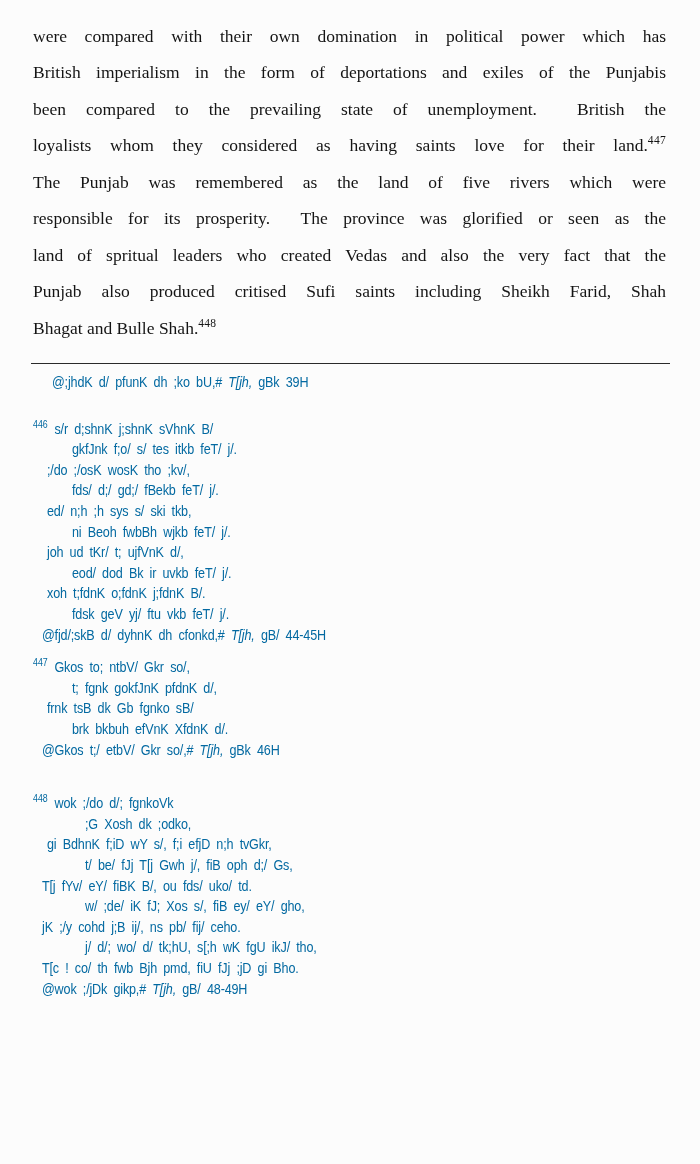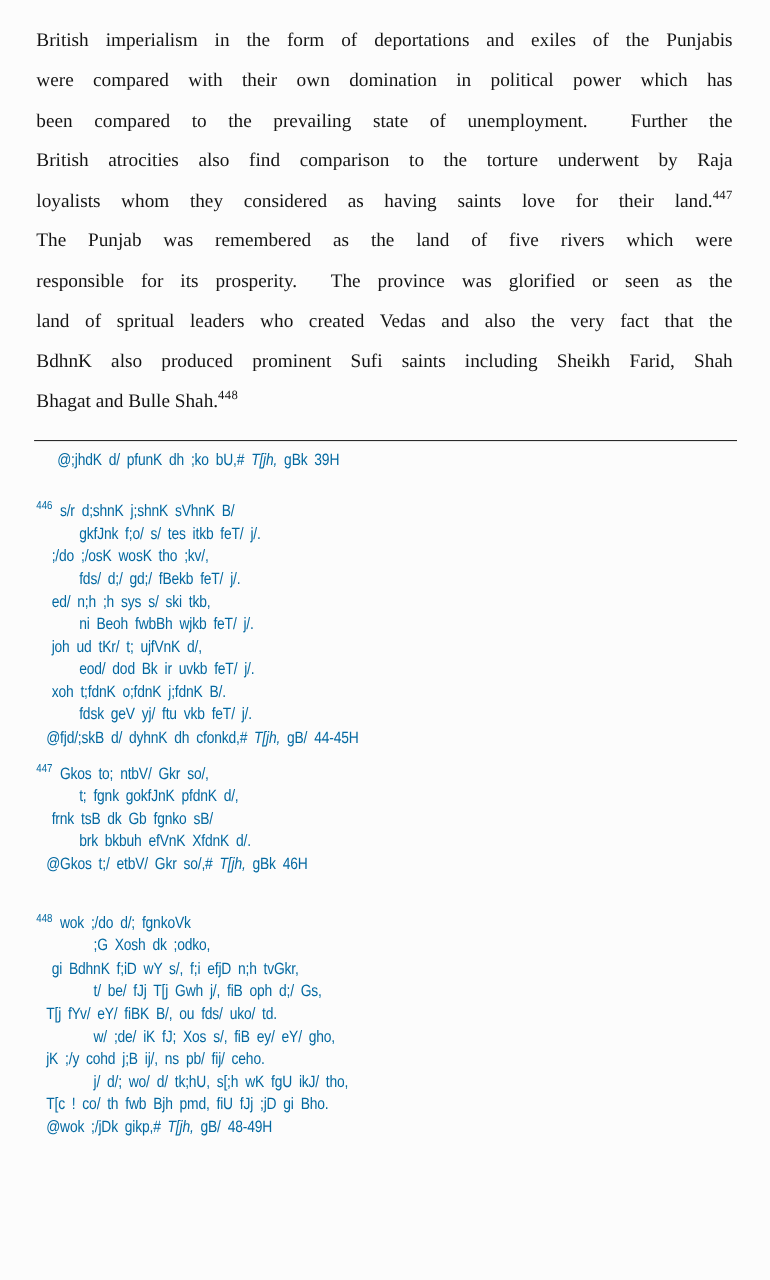--- a/index.html
+++ b/index.html
@@ -27,31 +27,30 @@
   .f4{margin-left:52px;}
   sup.fnnum{font-size:10.5px;line-height:0;vertical-align:6px;margin-right:8px;letter-spacing:0;}
   .fline i{font-style:italic;}
 </style>
 </head>
 <body>
 
 <div class="page">
   <div class="main">
       <div class="para">
+        <div class="mline"><span>were compared with their own domination in political power which has</span></div>
         <div class="mline"><span>British imperialism in the form of deportations and exiles of the Punjabis</span></div>
-        <div class="mline"><span>were compared with their own domination in political power which has</span></div>
-        <div class="mline"><span>been compared to the prevailing state of unemployment.  Further the</span></div>
-        <div class="mline"><span>British atrocities also find comparison to the torture underwent by Raja</span></div>
+        <div class="mline"><span>been compared to the prevailing state of unemployment.  British the</span></div>
         <div class="mline"><span>loyalists whom they considered as having saints love for their land.</span><sup class="ref">447</sup></div>
       </div>
       <div class="para">
         <div class="mline"><span>The Punjab was remembered as the land of five rivers which were</span></div>
         <div class="mline"><span>responsible for its prosperity.  The province was glorified or seen as the</span></div>
         <div class="mline"><span>land of spritual leaders who created Vedas and also the very fact that the</span></div>
-        <div class="mline"><span>BdhnK also produced prominent Sufi saints including Sheikh Farid, Shah</span></div>
+        <div class="mline"><span>Punjab also produced critised Sufi saints including Sheikh Farid, Shah</span></div>
         <div class="mline nostretch"><span>Bhagat and Bulle Shah.</span><sup class="ref">448</sup></div>
       </div>
     </div>
   <hr class="fnsep">
   <div class="fnarea">
       <div class="fnblock">
         <div class="fline f2"><span>@;jhdK d/ pfunK dh ;ko bU,# </span><i>T[jh,</i><span> gBk 39H</span></div>
       </div>
       <div class="fnblock">
         <div class="fline"><sup class="fnnum">446</sup><span>s/r d;shnK j;shnK sVhnK B/</span></div>

